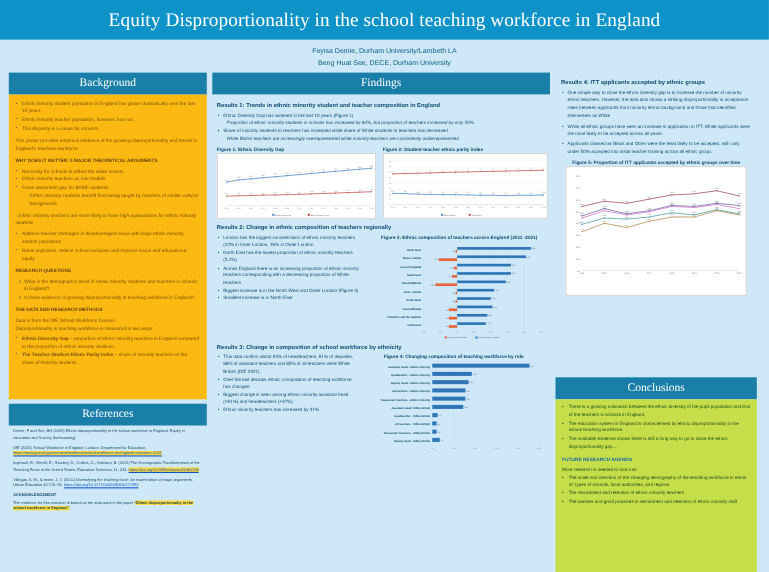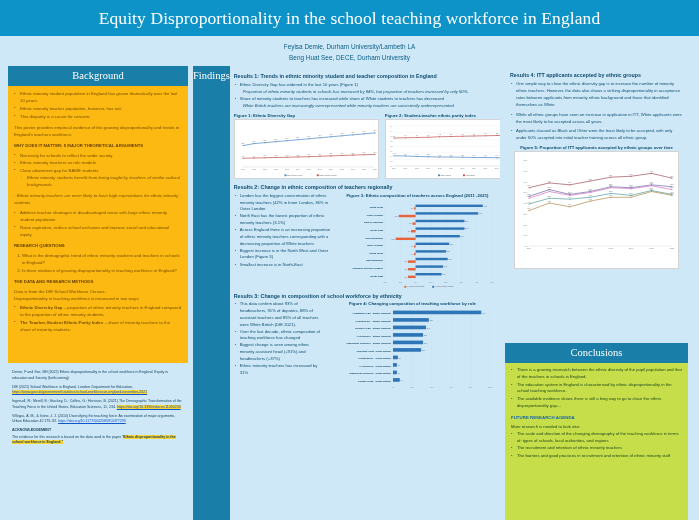--- a/index.html
+++ b/index.html
@@ -31,21 +31,21 @@
     line-height: 1.75;
   }
   
   .poster-body {
     display: flex;
     gap: 5px;
     padding: 0 8px;
     height: 455px;
   }
   .col-left  { width: 180px; display: flex; flex-direction: column; gap: 4px;}
-  .col-mid   { width: 307px; display: flex; }
+  .col-mid   { width: 307px; display: flex; flex-direction: column;}
   .col-right { width: 183px; display: flex; flex-direction: column;}
 
   
   .sec-head {
     background: #1a7fa8;
     color: #fff;
     font-family: "Liberation Serif", serif;
     font-size: 10.5px;
     text-align: center;
     padding: 4px 0 5px;
@@ -185,20 +185,21 @@
         <p style="margin:2px 0 0">Data is from the DfE School Workforce Census.</p>
         <p style="margin:0 0 2px">Disproportionality in teaching workforce is measured in two ways:</p>
         <ul>
           <li><span class="bold">Ethnic Diversity Gap</span><span> –  proportion of ethnic minority teachers in England compared to the proportion of ethnic minority students.</span></li>
           <li><span class="bold">The Teacher-Student Ethnic Parity Index</span><span> – share of minority teachers to the share of minority students.</span></li>
         </ul>
       </div>
     </div>
 
     <div style="display:flex;flex-direction:column;flex:1;">
+      <div class="sec-head">References</div>
       <div class="ref-panel">
         <p>Demie, F and See, BH (2022) Ethnic disproportionality in the school workforce in England. Equity in education and Society  (forthcoming)</p>
         <p><span>DfE (2021) School Workforce in England. London: Department for Education, </span><a class="lnk" href="#">https://www.gov.uk/government/statistics/school-workforce-in-england-november-2021</a></p>
         <p><span> Ingersoll, R.; Merrill, E.; Stuckey, D.; Collins, G.; Harrison, B. (2021) The Demographic Transformation of the Teaching Force in the United States. Education Sciences, 11, 234. </span><a class="lnk" href="#">https://doi.org/10.3390/educsci11050234</a></p>
         <p><span> Villegas, A. M., &amp; Irvine, J. J. (2010) Diversifying the teaching force: An examination of major arguments. Urban Education 42 175–92. </span><a class="plain" href="#">https://doi.org/10.1177/0042085910377293</a></p>
         <h5>ACKNOWLEDGEMENT</h5>
         <p><span>The evidence for this research  is based on the data used in the paper  “</span><span class="hl">Ethnic disproportionality in the school workforce in England.”</span></p>
       </div>
     </div>
   </div>

